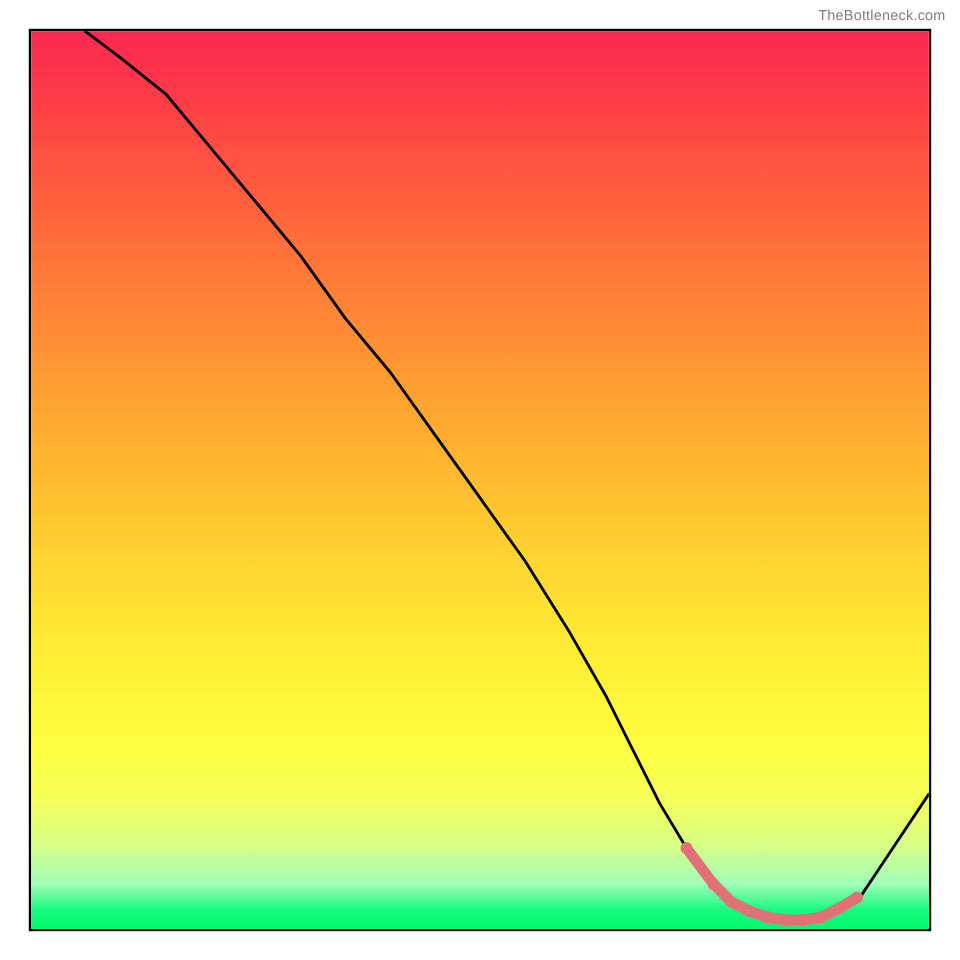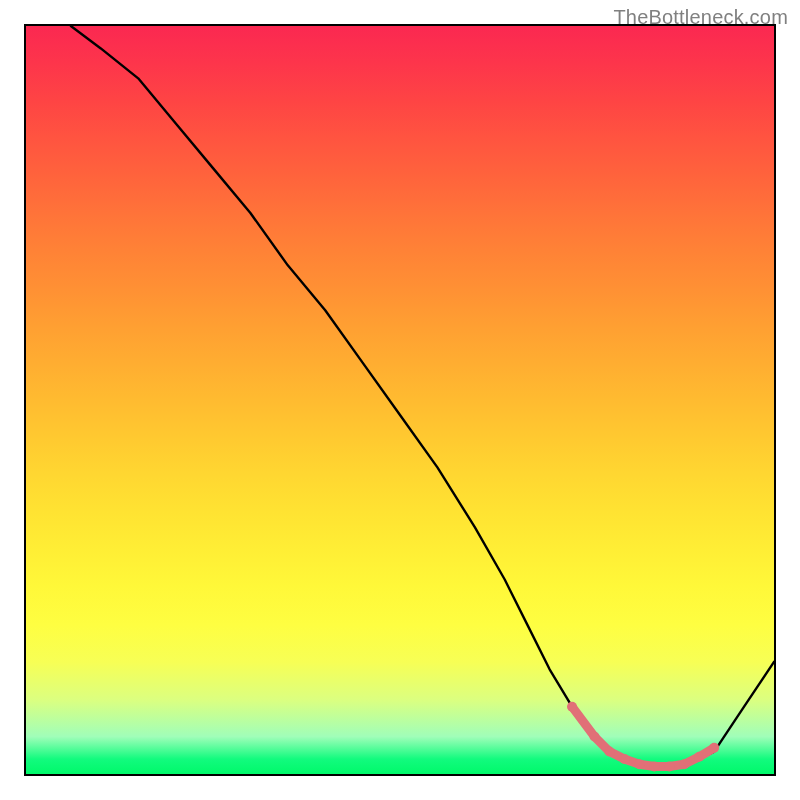--- a/index.html
+++ b/index.html
@@ -9,21 +9,21 @@
     background: #ffffff;
     font-family: Arial, sans-serif;
     position: relative;
     overflow: hidden;
   }
   .watermark {
     position: absolute;
     top: 6px;
     right: 12px;
     color: #808080;
-    font-size: 20px;
+    font-size: 12px;
     font-weight: 500;
     letter-spacing: 0.2px;
     z-index: 10;
   }
   .plot-area {
     position: absolute;
     left: 24px;
     top: 24px;
     width: 752px;
     height: 752px;

